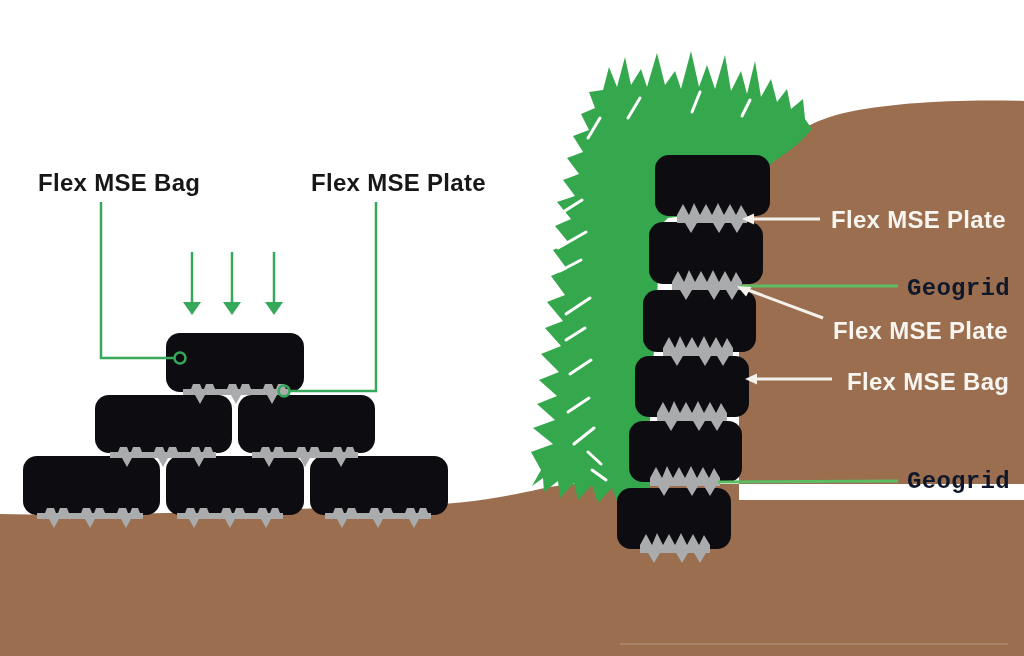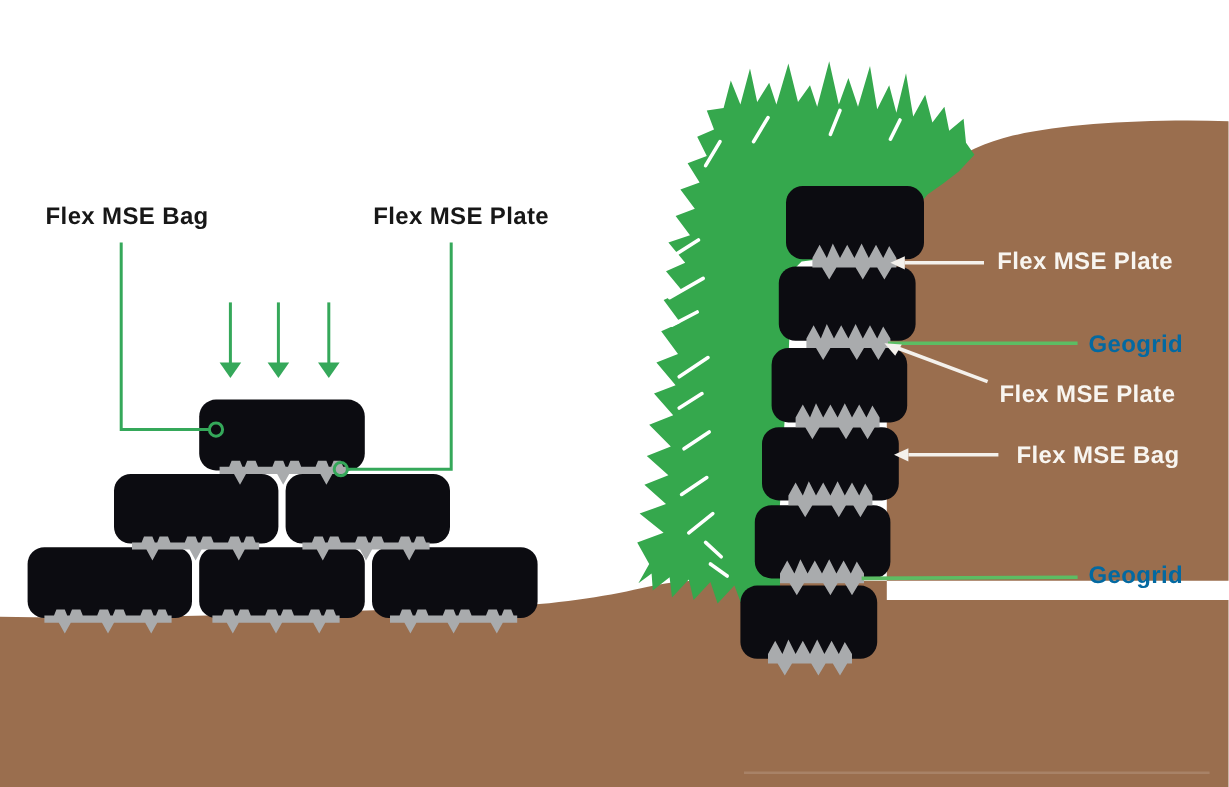--- a/index.html
+++ b/index.html
@@ -2,26 +2,26 @@
 <html><head>
 <meta charset="utf-8">
 <style>
   html,body{margin:0;padding:0;background:#ffffff;}
   .stage{
     position:relative;width:1024px;height:656px;overflow:hidden;
     background:#ffffff;font-family:"Liberation Sans",sans-serif;
   }
   .stage svg{position:absolute;left:0;top:0;}
   .lbl{
-    position:absolute;font-weight:700;font-size:20px;line-height:1.1;
+    position:absolute;font-weight:700;font-size:24px;line-height:1.1;
     letter-spacing:.3px;white-space:nowrap;user-select:none;
   }
   .c-dark{color:#171717;}
   .c-light{color:#f8f5f0;}
-  .c-green{color:#0369a1;}
+  .c-green{color:#0f172a;font-family:Liberation Mono, monospace;}
 </style>
 </head>
 <body>
 
 <div class="stage">
 
 <svg width="1024" height="656" viewBox="0 0 1024 656">
   <defs>
 
     <path id="plate-pyr" d="M0,-3 H106 V3 H0 Z

